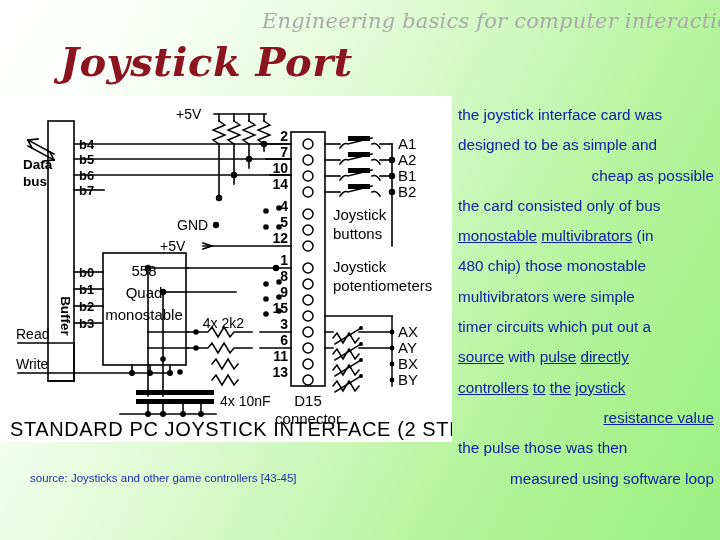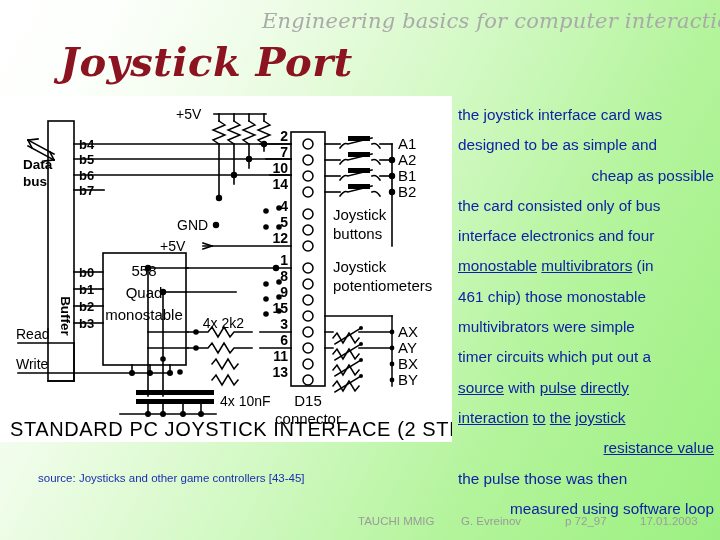--- a/index.html
+++ b/index.html
@@ -87,21 +87,21 @@
   #bodytext p.lastline, #bodytext p.noj {
     text-align: right;
   }
   #bodytext .u {
     text-decoration: underline;
   }
 
   
   .source {
     position: absolute;
-    left: 38px;
+    left: 30px;
     top: 472px;
     font-size: 11.5px;
     color: #1c2fb0;
     white-space: nowrap;
   }
 
   
   .footer {
     position: absolute;
     top: 515px;
@@ -420,51 +420,44 @@
       </g>
     </svg>
   </div>
 
   <div id="bodytext">
     <p>the joystick interface card was</p>
     <p>designed to be as simple and</p>
     <p class="noj">cheap as possible</p>
 
     <p>the card consisted only of bus</p>
-    <p>interface electronics and four</p>
     <p>
       <span class="u">monostable</span>
       <span class="u">multivibrators</span>
       <span>(in</span>
     </p>
-    <p>461 chip) those monostable</p>
+    <p>480 chip) those monostable</p>
     <p>multivibrators were simple</p>
     <p>timer circuits which put out a</p>
     <p>
       <span class="u">source</span>
       <span>with</span>
       <span class="u">pulse</span>
       <span class="u">directly</span>
     </p>
     <p>
-      <span class="u">interaction</span>
+      <span class="u">controllers</span>
       <span class="u">to</span>
       <span class="u">the</span>
       <span class="u">joystick</span>
     </p>
     <p class="noj">
       <span class="u">resistance value</span>
     </p>
 
     <p>the pulse those was then</p>
     <p class="noj">measured using software loop</p>
   </div>
 
   <div class="source">source: Joysticks and other game controllers [43-45]</div>
 
-  <div class="footer">
-    <span class="f-org">TAUCHI MMIG</span>
-    <span class="f-auth">G. Evreinov</span>
-    <span class="f-page">p 72_97</span>
-    <span class="f-date">17.01.2003</span>
-  </div>
 
 </div>
 
 </body></html>

